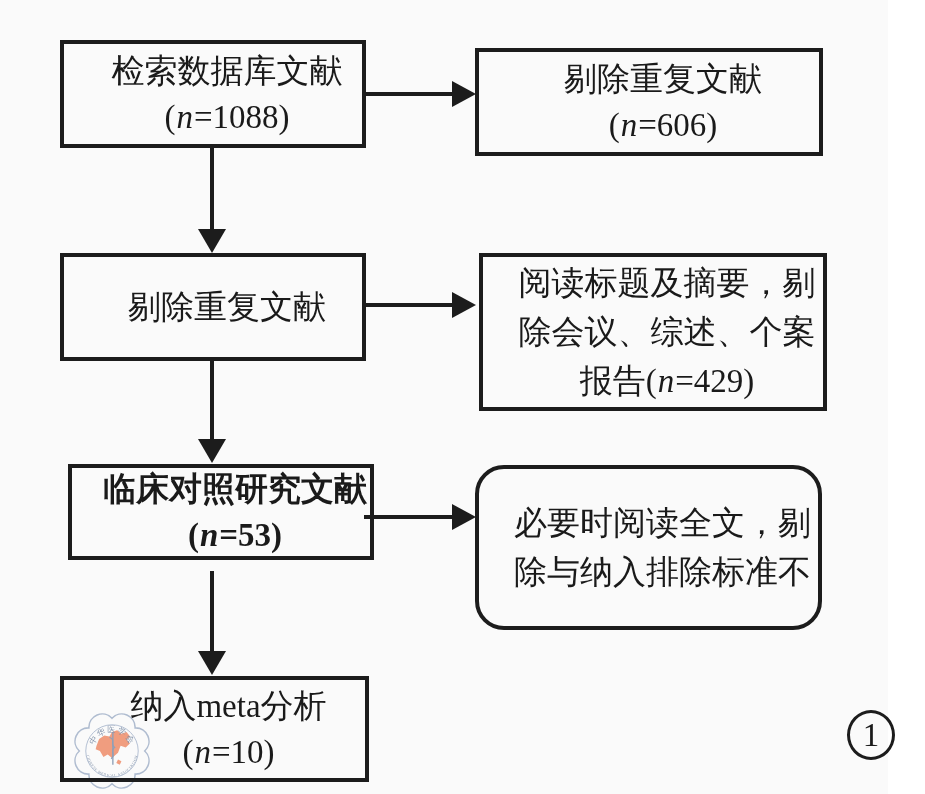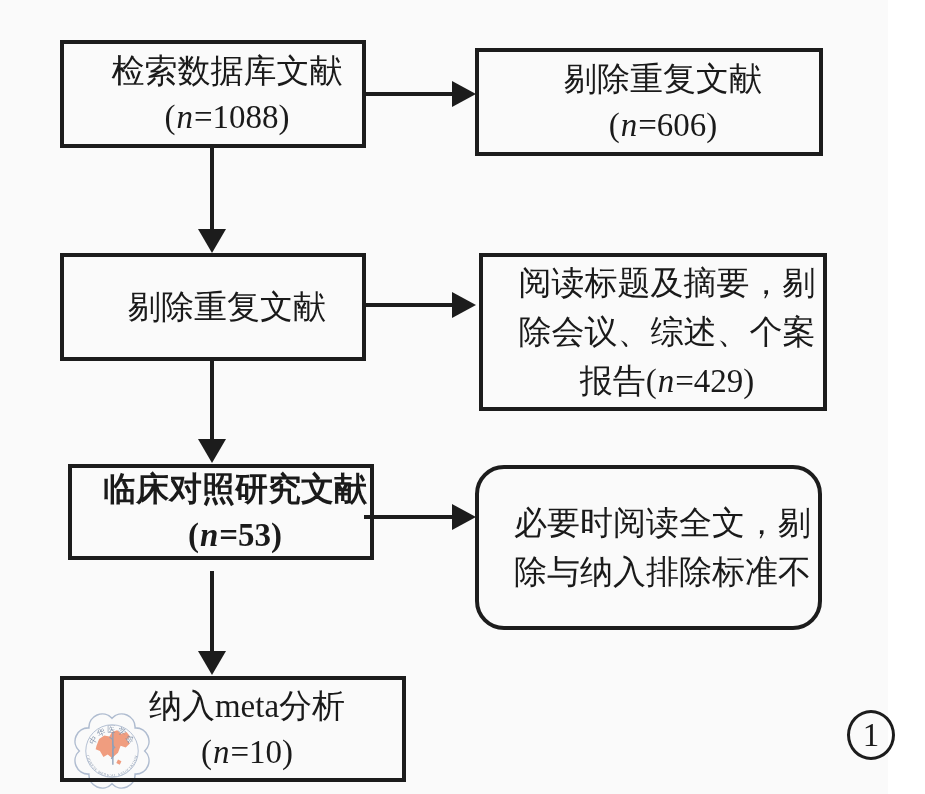--- a/index.html
+++ b/index.html
@@ -93,21 +93,21 @@
   <div class="box" style="left:68px;top:464px;width:306px;height:96px;font-weight:bold;">
     <div class="tline">临床对照研究文献</div>
     <div class="tline"><span>(</span><span class="nvar">n</span><span>=53</span><span>)</span></div>
   </div>
 
   <div class="box lh3" style="left:475px;top:465px;width:347px;height:165px;border-radius:29px;">
     <div class="tline">必要时阅读全文，剔</div>
     <div class="tline">除与纳入排除标准不</div>
   </div>
 
-  <div class="box" style="left:60px;top:676px;width:346px;height:106px;">
+  <div class="box" style="left:60px;top:676px;width:309px;height:106px;">
     <div class="tline">纳入meta分析</div>
     <div class="tline"><span>(</span><span class="nvar">n</span><span>=10</span><span>)</span></div>
   </div>
 
   <div class="hline" style="left:364px;top:92px;width:90px;"></div>
   <div class="ah-right" style="left:452px;top:81px;"></div>
 
   <div class="hline" style="left:364px;top:303px;width:90px;"></div>
   <div class="ah-right" style="left:452px;top:292px;"></div>
 

